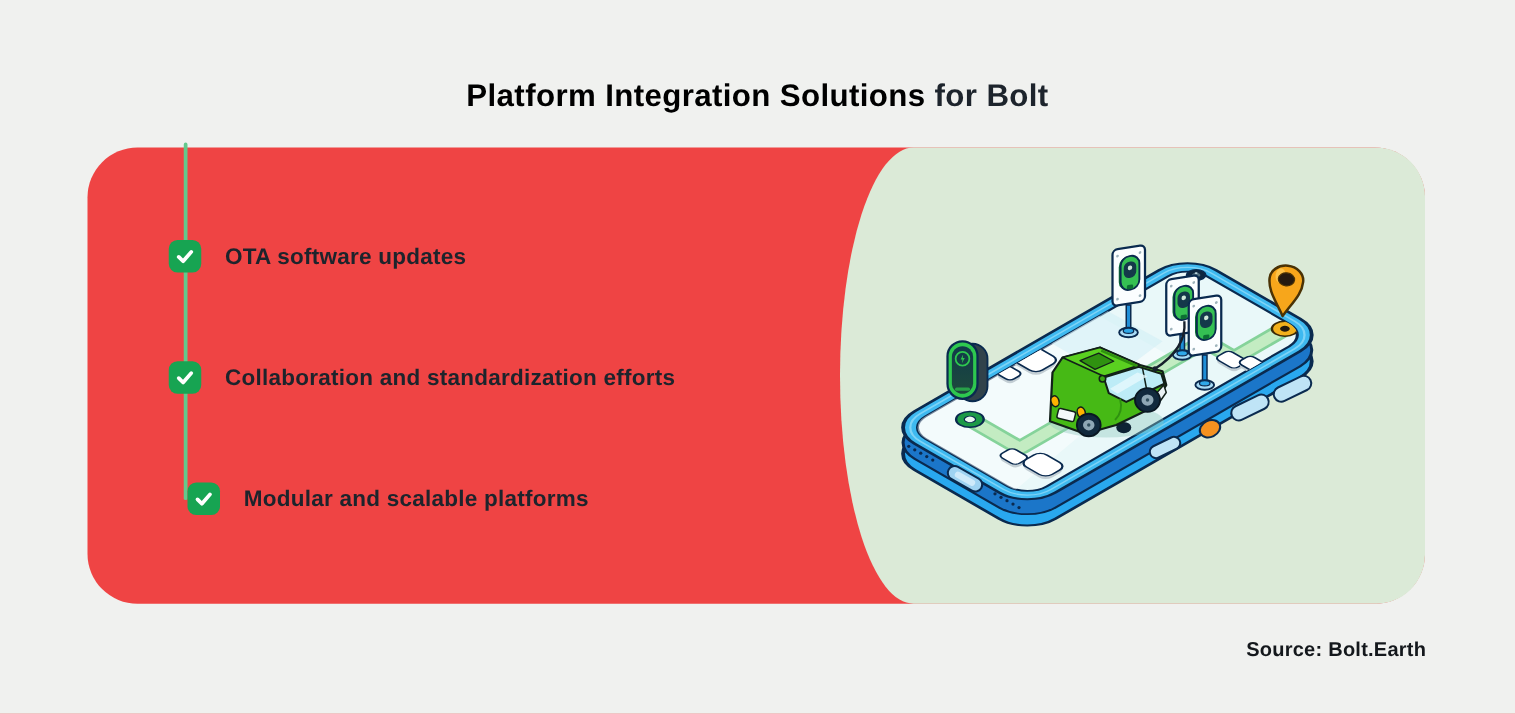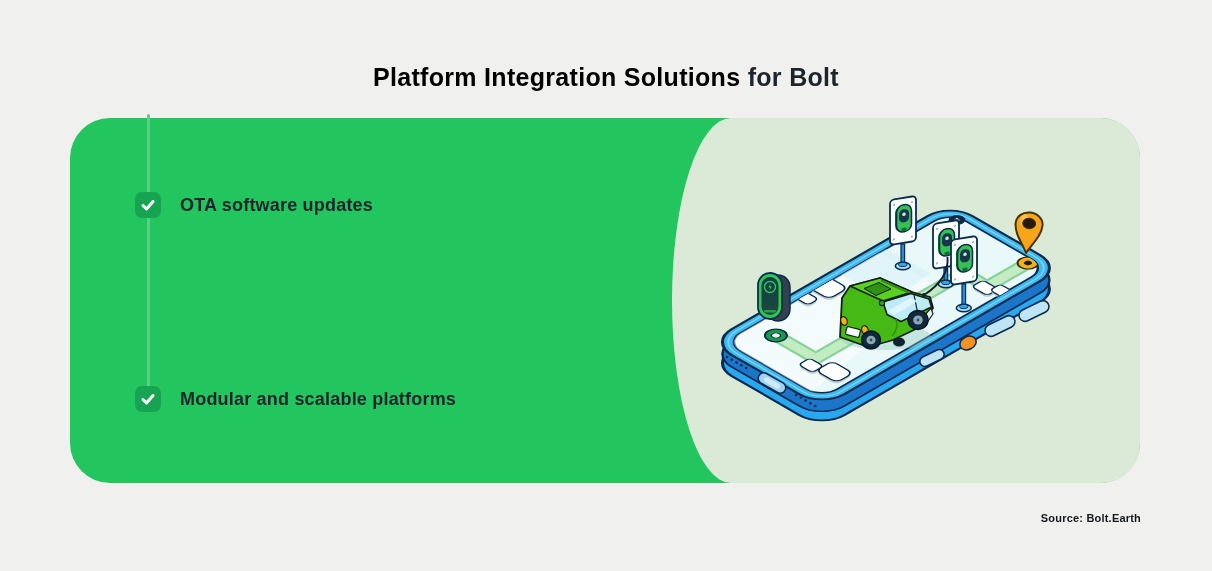--- a/index.html
+++ b/index.html
@@ -13,48 +13,48 @@
   .page-title{
     position:absolute;top:46px;left:0;width:100%;
     text-align:center;
     font-size:25px;font-weight:700;letter-spacing:.3px;
     color:#1d242c;
   }
   .page-title .hl{color:#000000;}
   .card{
     position:absolute;left:70px;top:118px;
     width:1070px;height:365px;
-    background:#22c55e;border-radius:40px;
+    background:#ef4444;border-radius:40px;
   }
   .timeline{
     position:absolute;left:77px;top:-4px;width:3px;height:286px;
     background:#63c98c;border-radius:2px;z-index:1;
   }
   .check-item{
     position:absolute;left:65px;height:26px;
     display:flex;align-items:center;gap:19px;z-index:2;
   }
-  .check-item.i0{top:74px;} .check-item.i1{top:171px;} .check-item.i2{top:268px;}
+  .check-item.i0{top:74px;} .check-item.i1{top:171px;} .check-item.i2{top:268px;margin-left:15px;}
   .checkbox{
     width:26px;height:26px;border-radius:7px;background:#17a452;
     display:flex;align-items:center;justify-content:center;flex:0 0 auto;
   }
   .check-label{
     font-size:18px;font-weight:700;color:#1d242c;letter-spacing:.2px;white-space:nowrap;
   }
   .illustration-panel{
     position:absolute;left:602px;top:0;width:468px;height:365px;
     background:#dbead7;
     border-radius:60px 40px 40px 60px / 186px 40px 40px 186px;
     overflow:hidden;
   }
   .illustration-panel svg{position:absolute;left:0;top:0;}
   .source-note{
     position:absolute;right:71px;top:512px;
-    font-size:11px;font-weight:700;color:#14181c;letter-spacing:.2px;
+    font-size:16px;font-weight:700;color:#14181c;letter-spacing:.2px;
   }
 </style>
 </head>
 <body>
 
 <div>
 
   <h1 class="page-title"><span class="hl">Platform Integration Solutions</span> <span>for Bolt</span></h1>
 
   <div class="card">
@@ -63,20 +63,28 @@
 
     <div class="check-item i0">
       <div class="checkbox">
         <svg width="16" height="16" viewBox="0 0 16 16">
             <path d="M3 8.5 L6.5 12 L13 4.5" fill="none" stroke="#ffffff" stroke-width="3" stroke-linecap="round" stroke-linejoin="round"></path>
           </svg>
       </div>
       <div class="check-label">OTA software updates</div>
     </div>
 
+    <div class="check-item i1">
+      <div class="checkbox">
+        <svg width="16" height="16" viewBox="0 0 16 16">
+            <path d="M3 8.5 L6.5 12 L13 4.5" fill="none" stroke="#ffffff" stroke-width="3" stroke-linecap="round" stroke-linejoin="round"></path>
+          </svg>
+      </div>
+      <div class="check-label">Collaboration and standardization efforts</div>
+    </div>
 
     <div class="check-item i2">
       <div class="checkbox">
         <svg width="16" height="16" viewBox="0 0 16 16">
             <path d="M3 8.5 L6.5 12 L13 4.5" fill="none" stroke="#ffffff" stroke-width="3" stroke-linecap="round" stroke-linejoin="round"></path>
           </svg>
       </div>
       <div class="check-label">Modular and scalable platforms</div>
     </div>
 

